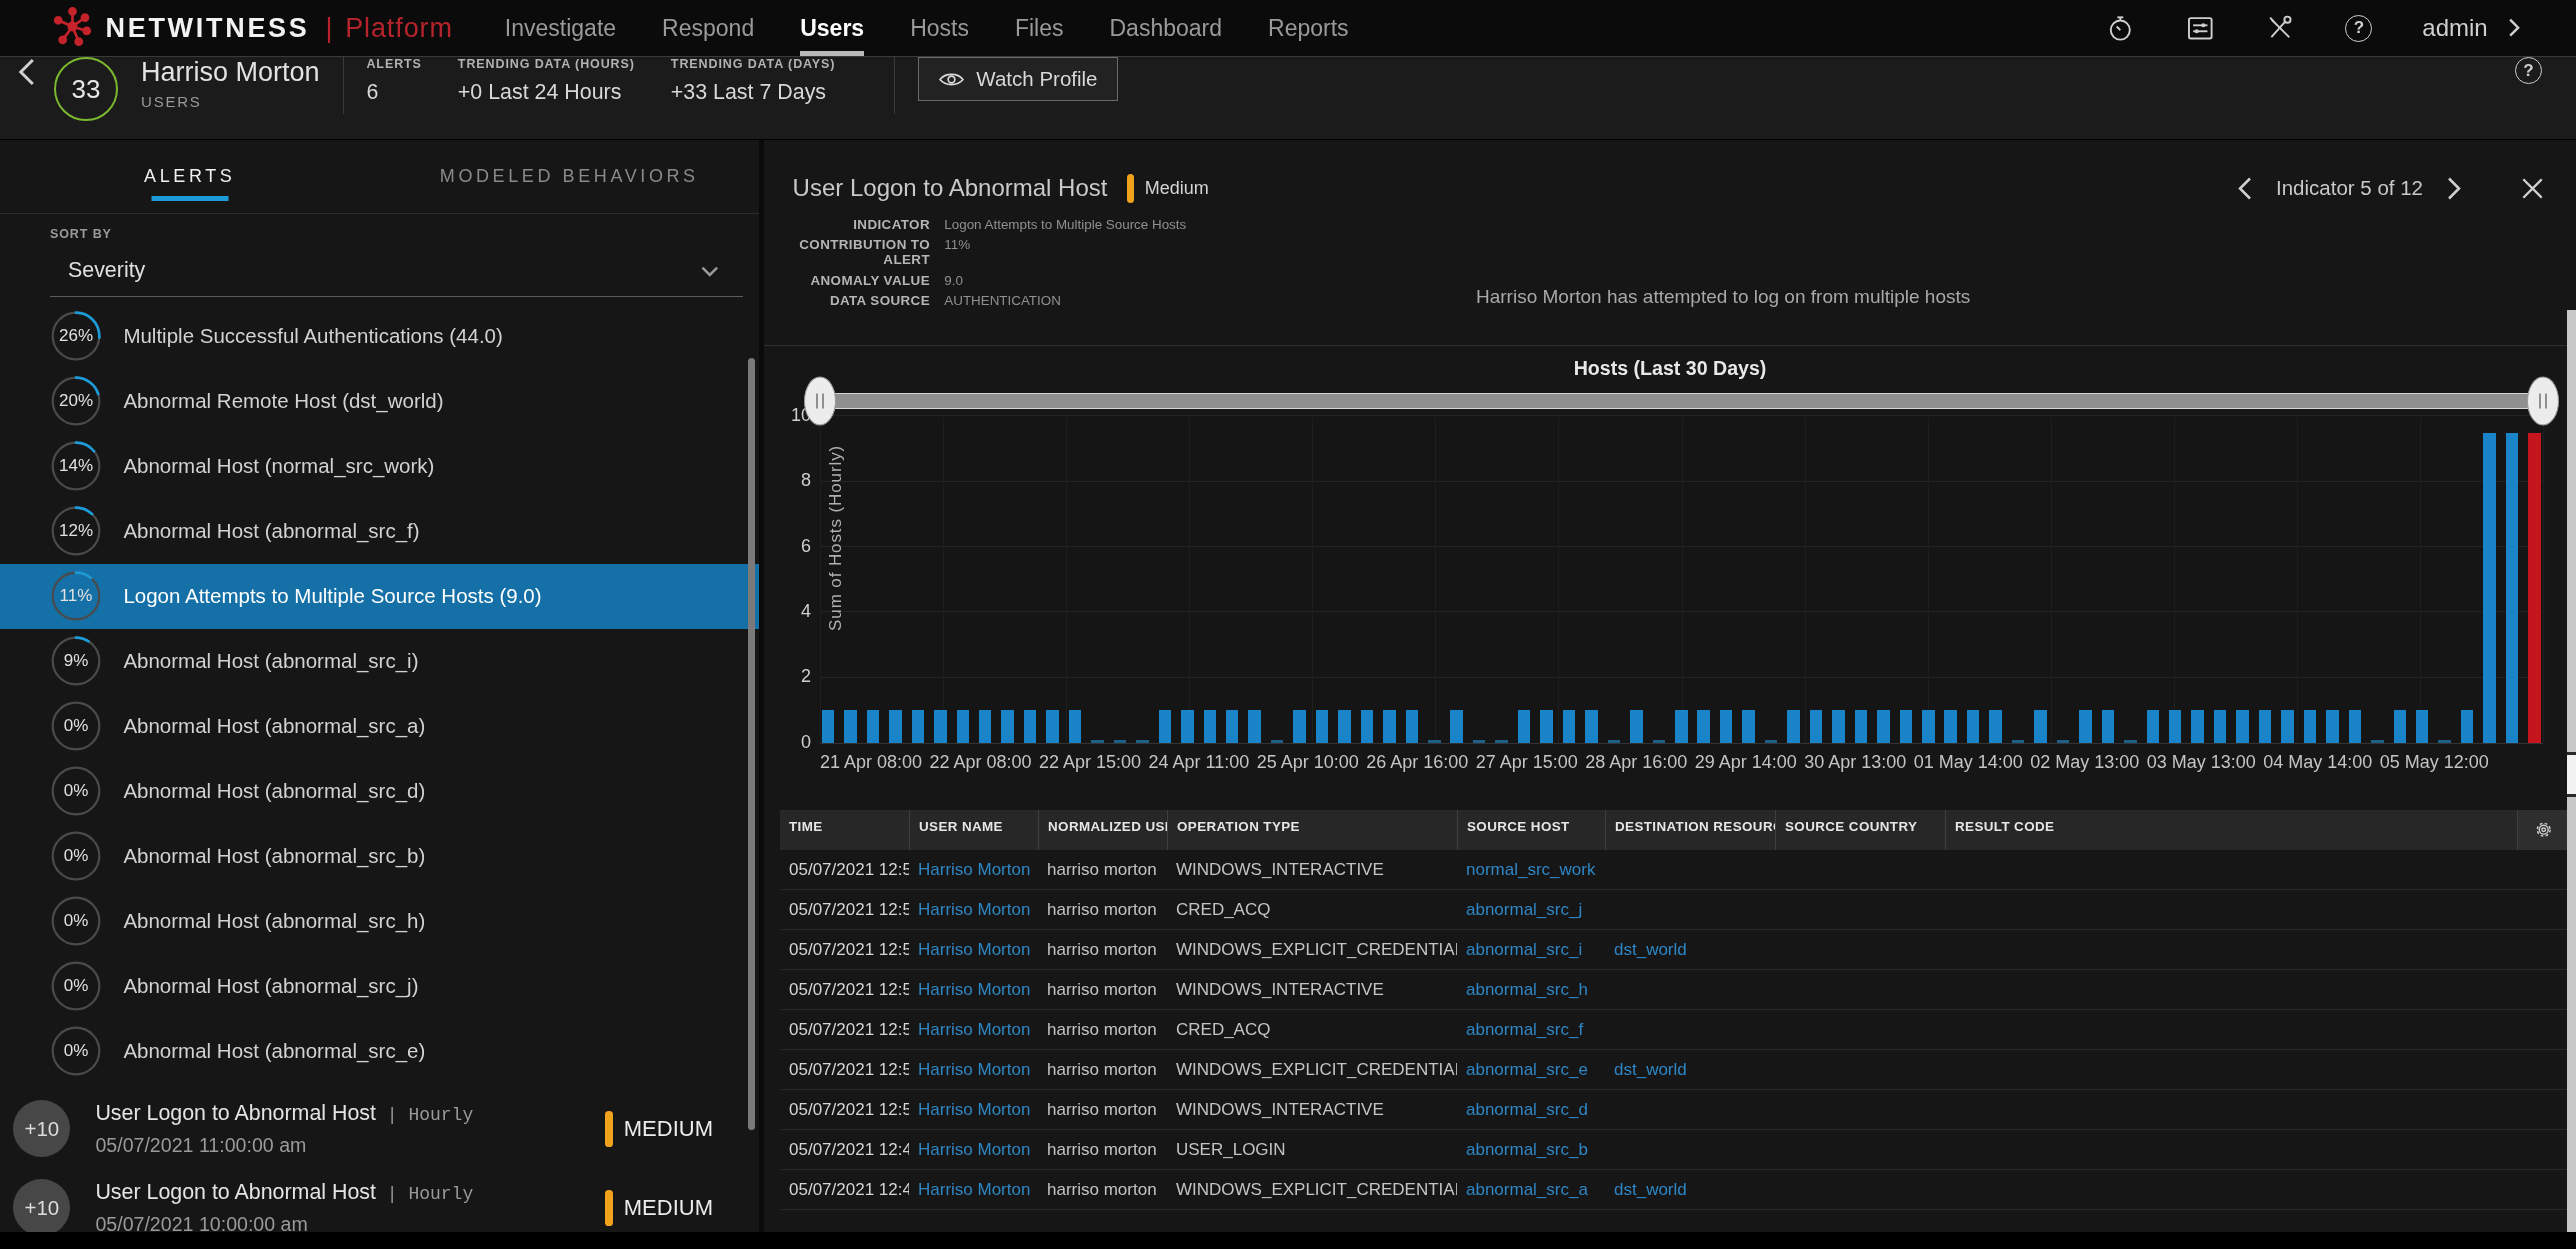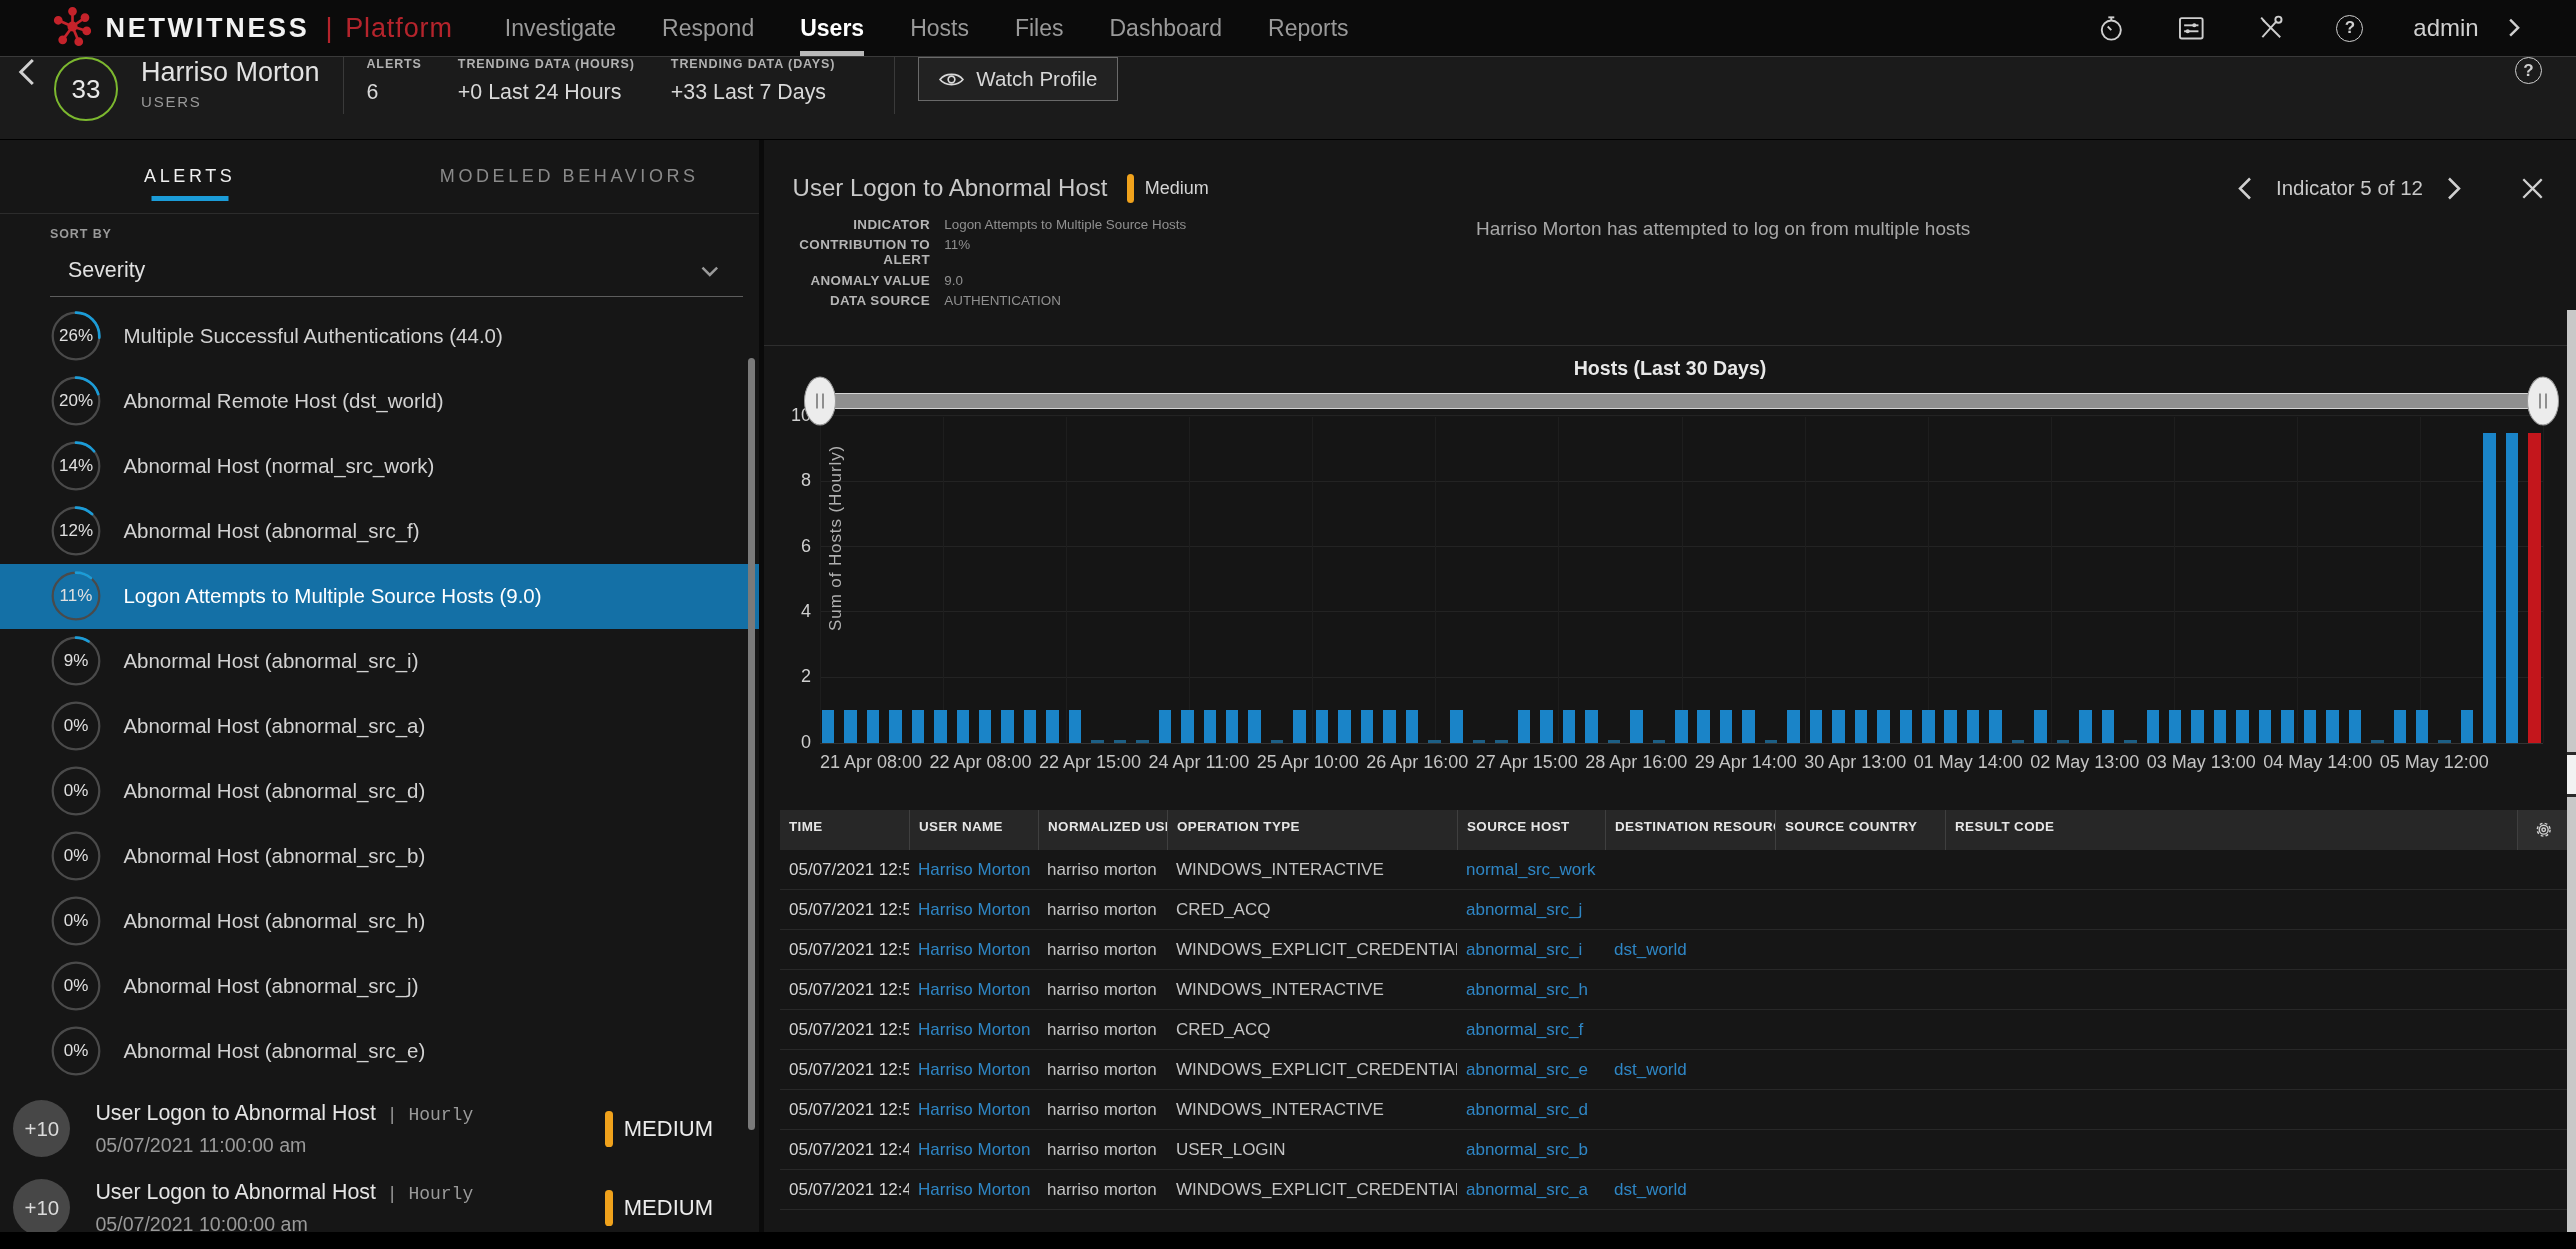--- a/index.html
+++ b/index.html
@@ -16,21 +16,21 @@
   .brand-product { font-size:27px; color:#b5242c; letter-spacing:0.9px; }
   .nav-items { display:flex; gap:46px; margin-left:52px; height:100%; align-items:center; }
   .nav-item { position:relative; font-size:23px; color:#9a9a9a; height:100%; display:flex; align-items:center; cursor:pointer; }
   .nav-item.active { color:#ffffff; font-weight:700; }
   .nav-item.active::after { content:""; position:absolute; left:0; right:0; bottom:0; height:5.4px; background:#b9b9b9; }
   .nav-right { margin-left:auto; display:flex; align-items:center; gap:50px; padding-right:55px; }
   .nav-ico { width:30px; height:30px; display:flex; align-items:center; justify-content:center; cursor:pointer; }
   .nav-ico svg { stroke:#cfcfcf; fill:none; stroke-width:1.6; }
   .help-circle { width:27px; height:27px; border:1.8px solid #cfcfcf; border-radius:50%; color:#cfcfcf;
                  font-size:17px; font-weight:700; display:flex; align-items:center; justify-content:center; }
-  .admin { display:flex; align-items:center; gap:28px; font-size:24px; color:#cfcfcf; cursor:pointer; }
+  .admin { display:flex; align-items:center; gap:19px; font-size:24px; color:#cfcfcf; cursor:pointer; }
 
   
   .user-header { position:relative; height:83px; background:#1b1b1b; display:flex; align-items:flex-start; border-bottom:0.9px solid #000; }
   .back-btn { width:54px; display:flex; justify-content:center; cursor:pointer; }
   .score-circle { width:64px; height:64px; border-radius:50%; border:2.7px solid #7cb82f; display:flex;
                   align-items:center; justify-content:center; font-size:26px; color:#e8e8e8; }
   .uh-names { margin-left:23px; }
   .uh-name { font-size:27px; color:#e2e2e2; }
   .uh-type { font-size:15px; color:#9a9a9a; letter-spacing:1.8px; margin-top:5.4px; }
   .uh-div { width:0.9px; height:57px; background:#3a3a3a; margin:0 23px; }
@@ -87,21 +87,21 @@
   .detail-sev { display:flex; align-items:center; gap:10.7px; margin-left:19.6px; }
   .detail-sev .sev-bar { height:28.6px; width:7.1px; }
   .detail-sev-text { font-size:18px; color:#d5d5d5; }
   .indicator-nav { margin-left:auto; display:flex; align-items:center; gap:23px; }
   .indicator-nav .chev { cursor:pointer; display:flex; }
   .indicator-label { font-size:20.5px; color:#c9c9c9; }
   .close-btn { margin-left:36px; cursor:pointer; display:flex; }
   .indicator-nav svg, .close-btn svg { stroke:#d0d0d0; fill:none; stroke-width:2; }
 
   
-  .fields-section { display:flex; padding-top:14.3px; border-bottom:0.9px solid #2e2e2e; padding-bottom:37px; }
+  .fields-section { display:flex; padding-top:14.3px; border-bottom:0.9px solid #2e2e2e; padding-bottom:37px;align-items:flex-end; }
   .fields { width:678px; display:grid; grid-template-columns:166px auto; column-gap:14.3px; row-gap:5.4px; }
   .f-label { text-align:right; font-size:13.4px; font-weight:700; letter-spacing:0.4px; color:#b5b5b5; }
   .f-value { font-size:13.4px; color:#909090; }
   .description { flex:1; padding-left:34px; font-size:19px; color:#a8a8a8; padding-top:0.9px; }
 
   
   .chart-title { text-align:center; font-size:19.6px; font-weight:700; color:#e8e8e8; margin-top:10.7px; }
   .slider { position:relative; margin-left:56px; width:1723px; height:16px; margin-top:13.4px; }
   .slider-track { position:absolute; inset:0; background:#8f8f8f; border-top:1.8px solid #d5d5d5; border-bottom:1.8px solid #d5d5d5; cursor:pointer; }
   .slider-handle { position:absolute; width:32px; height:49px; border-radius:50%; background:#ececec; border:0.9px solid #999;

